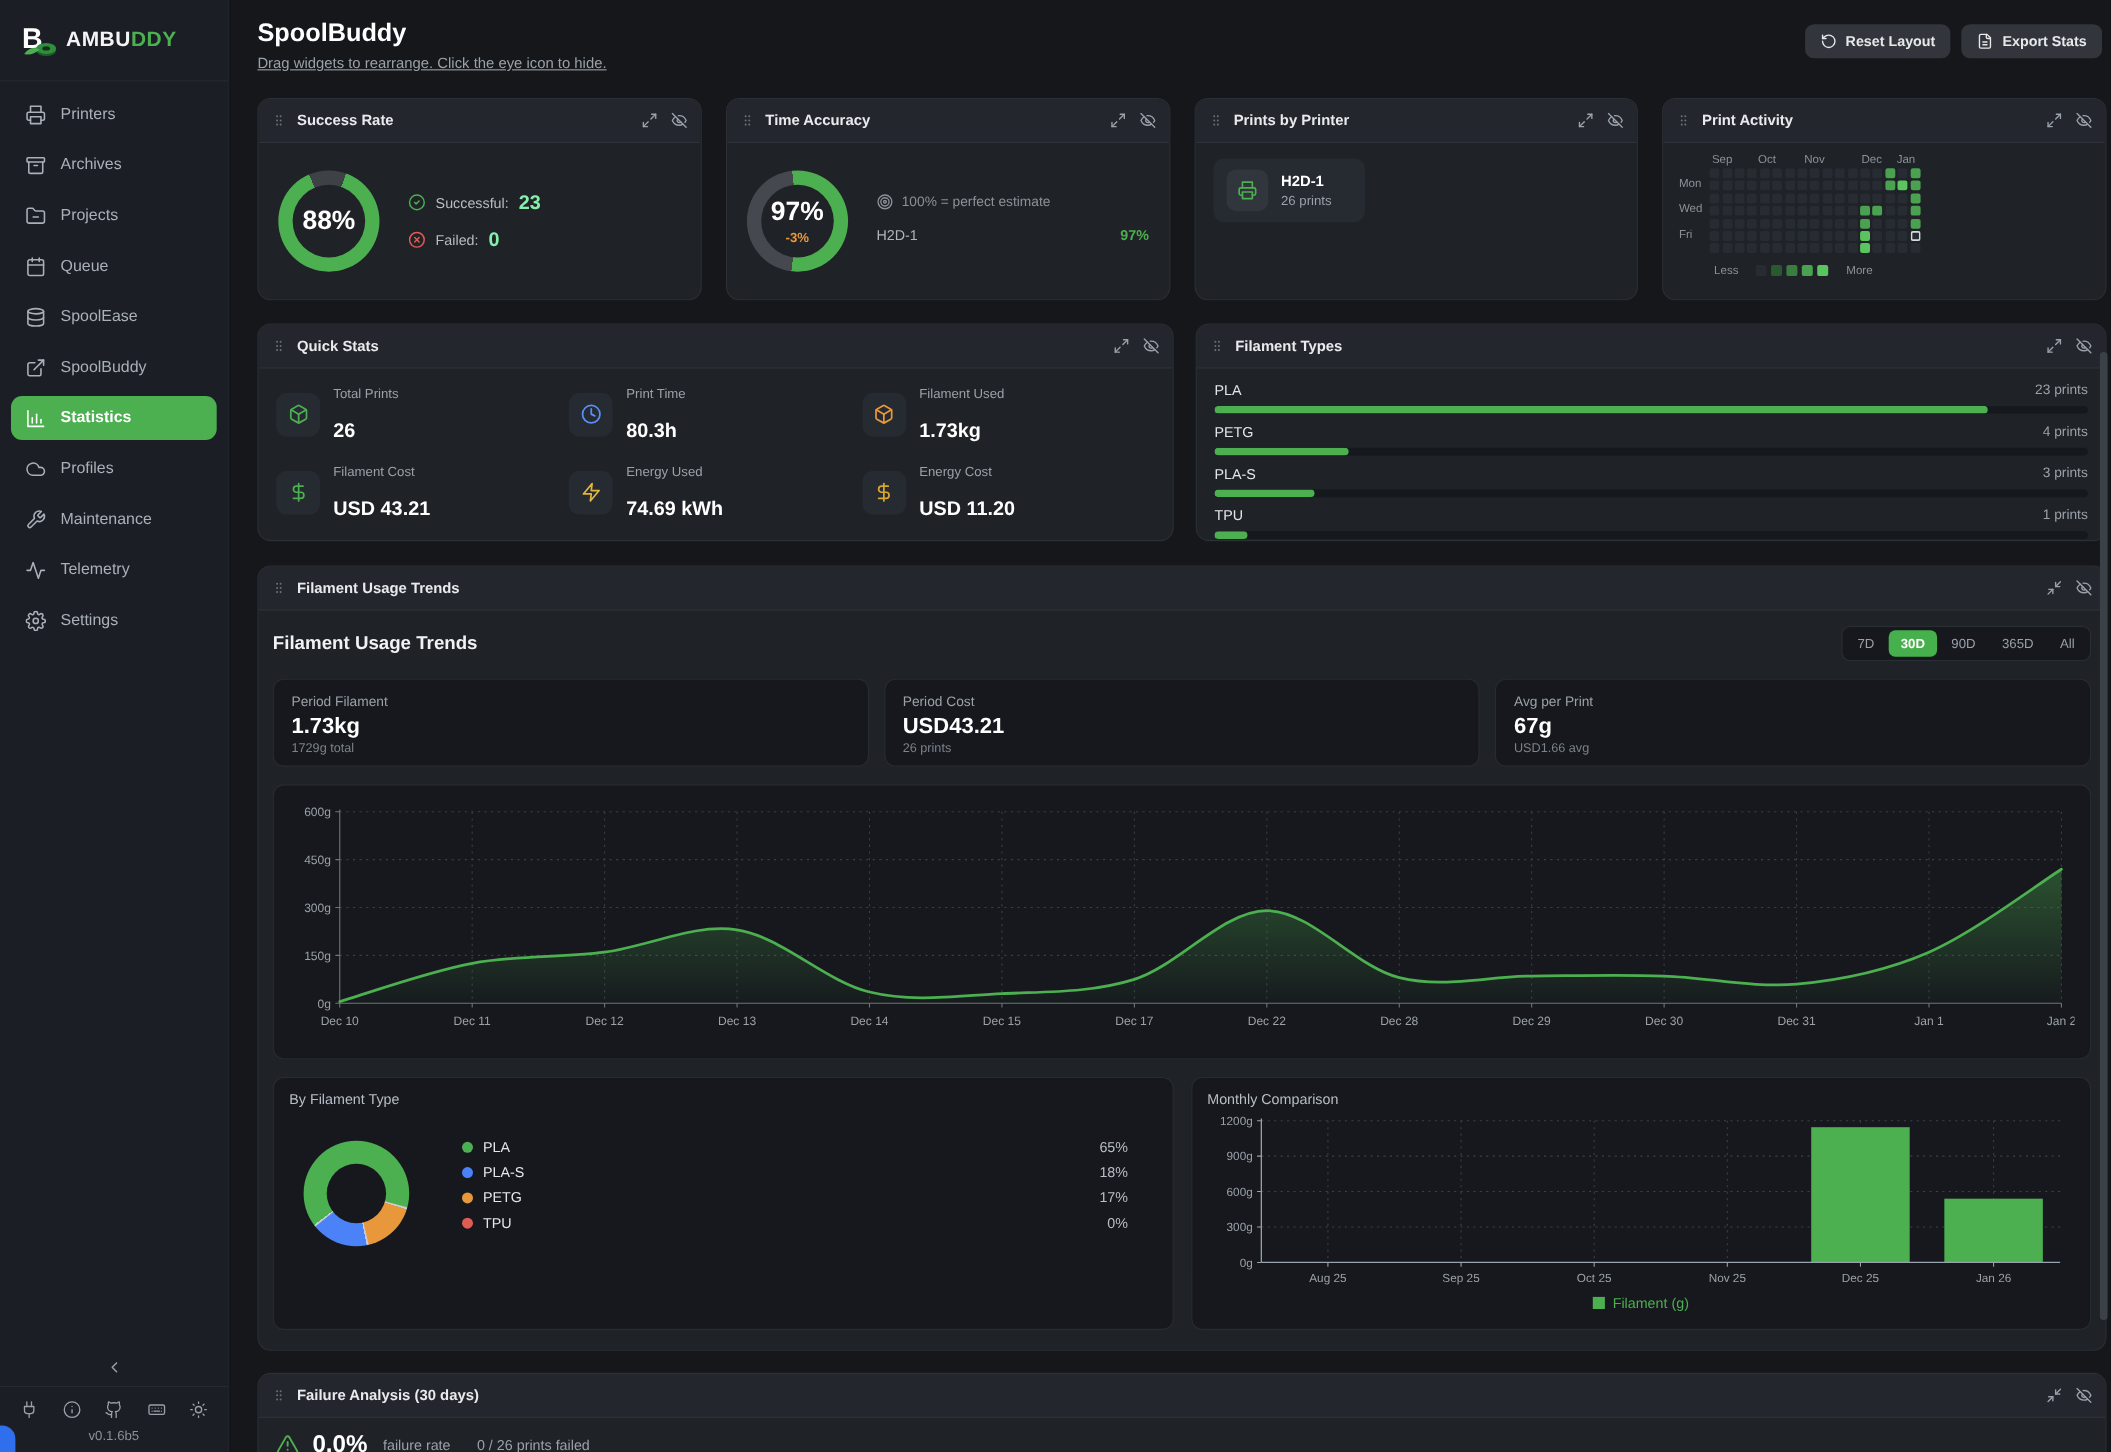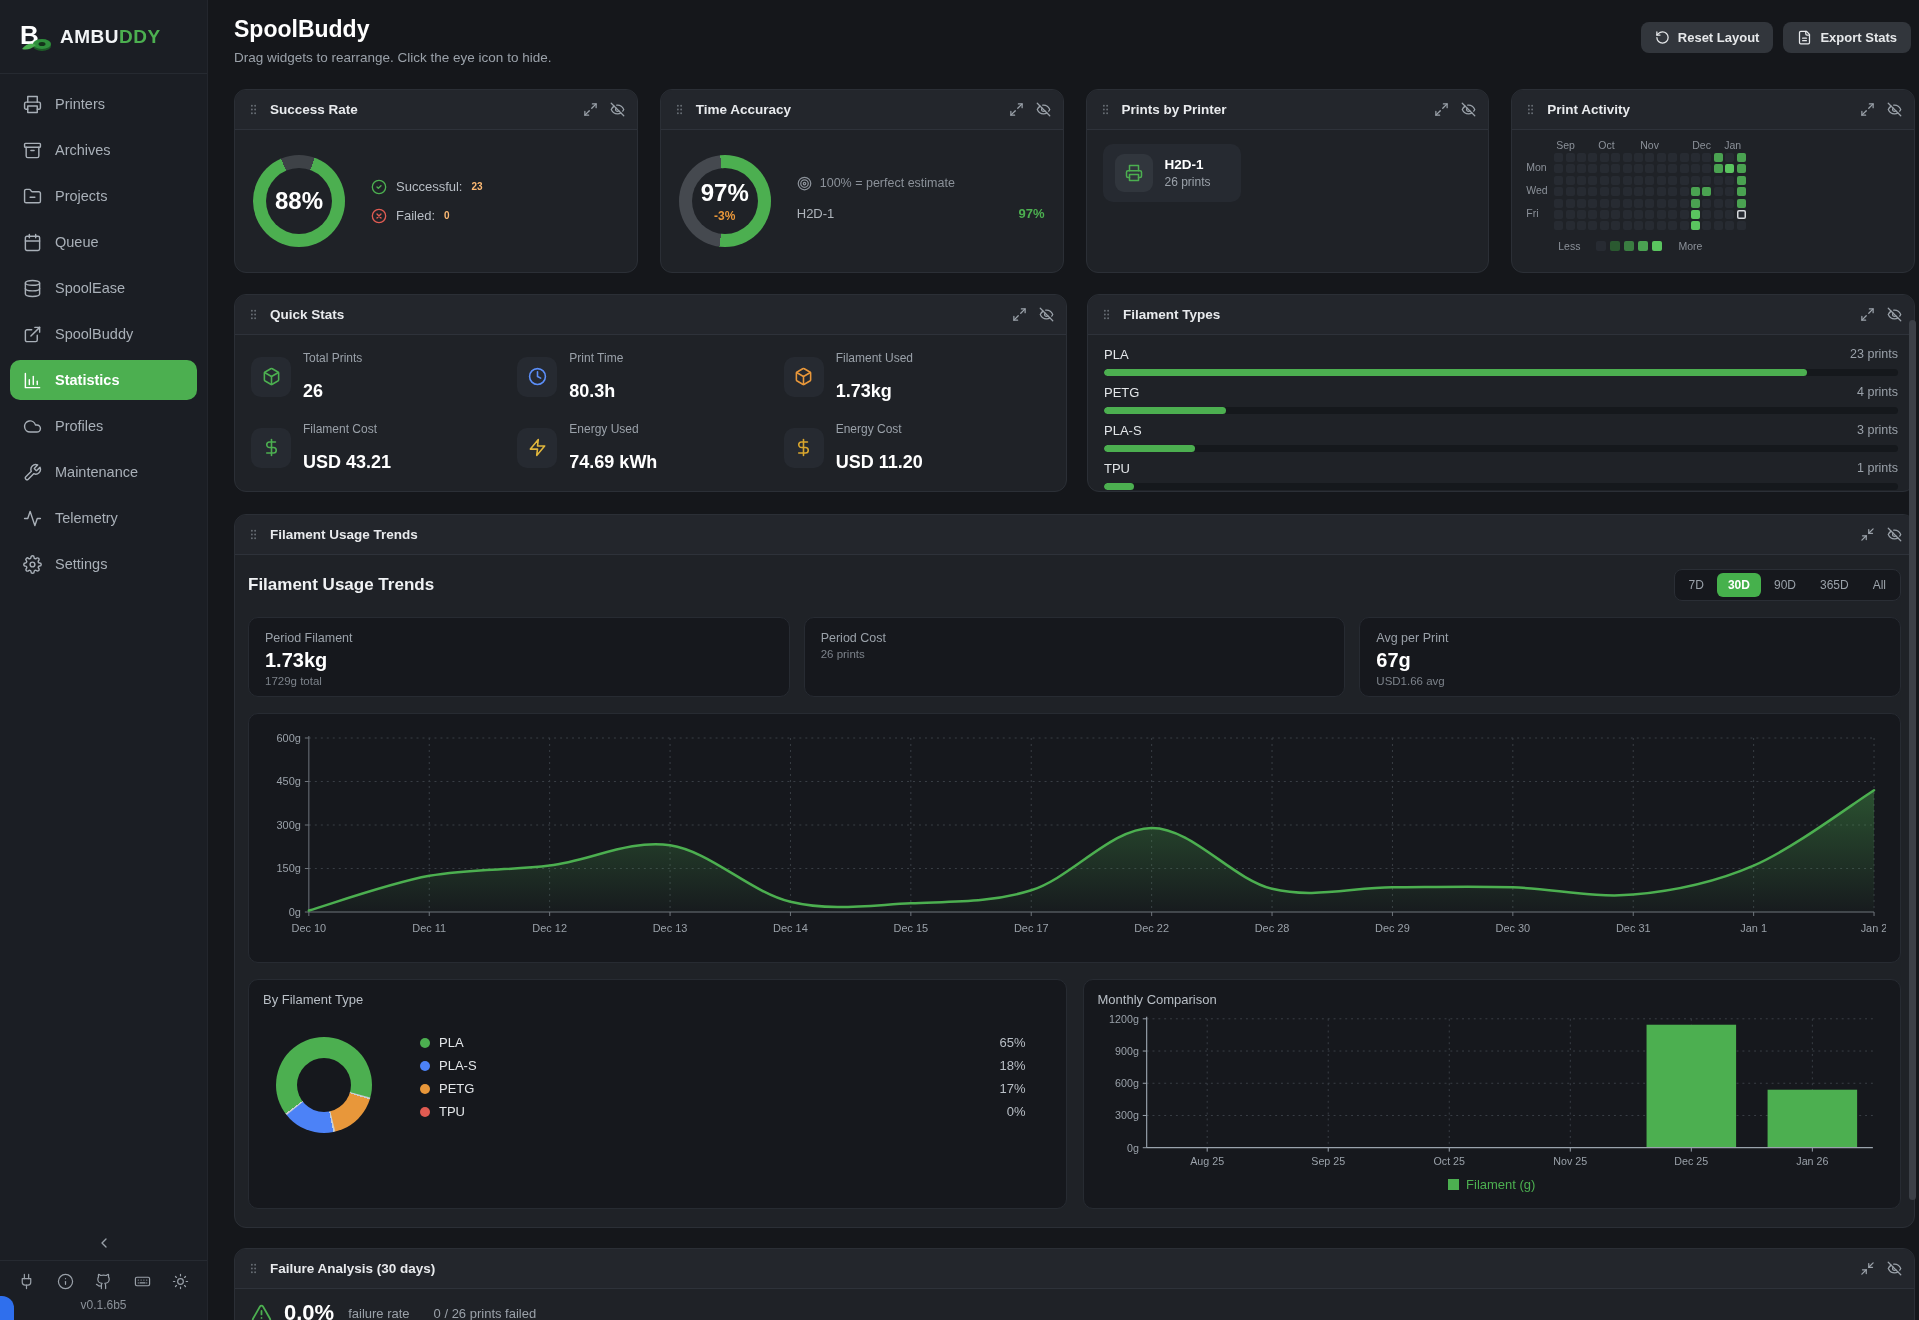--- a/index.html
+++ b/index.html
@@ -21,21 +21,21 @@
   .nav-item svg.icon { width:19px; height:19px; stroke-width:1.8; }
   .nav-item.active { background:#4caf50; color:#fff; font-weight:700; }
   .collapse-btn { margin-top:auto; height:34px; display:flex; align-items:center; justify-content:center; color:#9aa1a9; cursor:pointer; }
   .sfooter { border-top:1px solid #262a31; padding:12px 18px 2px; display:flex; justify-content:space-between; color:#9aa1a9; }
   .sfooter svg.icon { width:17px; height:17px; stroke-width:1.7; cursor:pointer; }
   .version { text-align:center; color:#8b9199; font-size:12px; padding:6px 0 8px; }
   .corner-blue { position:absolute; left:0; bottom:0; width:14px; height:24px; background:#2f6fed; border-radius:0 12px 0 0; z-index:6; }
   
   .page-header { position:absolute; left:234px; top:16px; right:8px; display:flex; justify-content:space-between; align-items:flex-start; }
   .page-title { font-size:23px; font-weight:700; color:#fff; }
-  .page-sub { font-size:13.5px; color:#9aa1a9; margin-top:7px; }
+  .page-sub { font-size:13.5px; color:#9aa1a9; margin-top:7px;text-decoration:underline; }
   .top-actions { display:flex; gap:10px; margin-top:6px; }
   .tbtn { display:flex; align-items:center; gap:8px; background:#32363c; color:#e6e8ea; border:none; border-radius:8px; padding:8px 14px; font-size:13px; font-weight:600; font-family:inherit; cursor:pointer; }
   .tbtn svg.icon { width:15px; height:15px; }
   
   .widget { background:#1f2227; border:1px solid #2b2f36; border-radius:12px; overflow:hidden; display:flex; flex-direction:column; }
   .whead { height:40px; background:#23262c; border-bottom:1px solid #2e323a; display:flex; align-items:center; padding:0 12px; flex:none; }
   .drag { color:#6a7077; margin-right:10px; cursor:grab; display:flex; }
   .drag svg { width:13px; height:15px; }
   .wtitle { font-size:13.5px; font-weight:700; color:#e8eaed; }
   .wspace { flex:1; }
@@ -48,21 +48,21 @@
   .donut { position:relative; border-radius:50%; flex:none; }
   .donut .hole { position:absolute; background:#1f2227; border-radius:50%; inset:13px; }
   .donut .center { position:absolute; inset:0; display:flex; flex-direction:column; align-items:center; justify-content:center; z-index:1; }
   .donut .center .big { font-size:24px; font-weight:700; color:#fff; }
   .donut .center .delta { font-size:12px; font-weight:700; color:#e8973a; margin-top:2px; }
   
   .sr-body { display:flex; align-items:center; padding:0 18px; gap:26px; }
   .sr-rows { display:flex; flex-direction:column; gap:13px; }
   .sr-row { display:flex; align-items:center; gap:9px; font-size:13px; color:#b7bdc4; }
   .sr-row svg.icon { width:16px; height:16px; }
-  .sr-row b { color:#fdba74; font-size:10px; }
+  .sr-row b { color:#86efac; font-size:18px; }
   .green-t { color:#4caf50; } .red-t { color:#e05b52; }
   
   .acc-right { flex:1; margin-top:-6px; }
   .acc-note { display:flex; align-items:center; gap:8px; font-size:12.5px; color:#8b9199; }
   .acc-note svg.icon { width:15px; height:15px; }
   .acc-printer { display:flex; margin-top:15px; font-size:13px; color:#aeb4bb; }
   .acc-printer .pct { margin-left:auto; color:#4caf50; font-weight:600; }
   
   .pbp-body { padding:14px 16px; }
   .printer-card { display:inline-flex; align-items:center; gap:12px; background:#262a31; border-radius:10px; padding:10px 30px 10px 12px; cursor:pointer; }
@@ -895,20 +895,21 @@
       </div>
     </div>
     <div class="cards3">
       <div class="scard">
         <div class="lbl">Period Filament</div>
         <div class="val">1.73kg</div>
         <div class="sub">1729g total</div>
       </div>
       <div class="scard">
         <div class="lbl">Period Cost</div>
+        <div class="val">USD43.21</div>
         <div class="sub">26 prints</div>
       </div>
       <div class="scard">
         <div class="lbl">Avg per Print</div>
         <div class="val">67g</div>
         <div class="sub">USD1.66 avg</div>
       </div>
     </div>
     <div class="panel usage-panel">
       <svg id="usage-svg" viewBox="0 0 1628 218" preserveAspectRatio="none">

